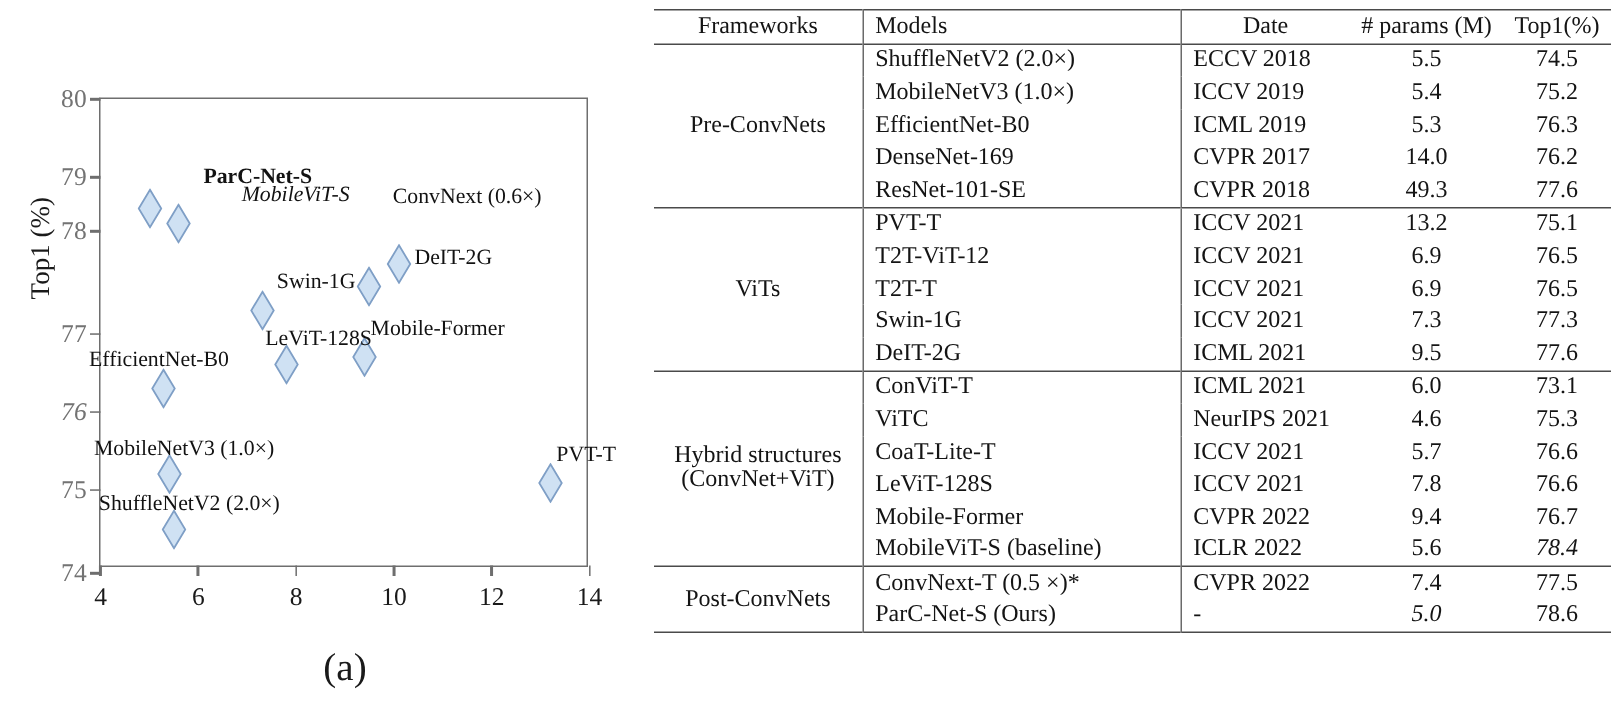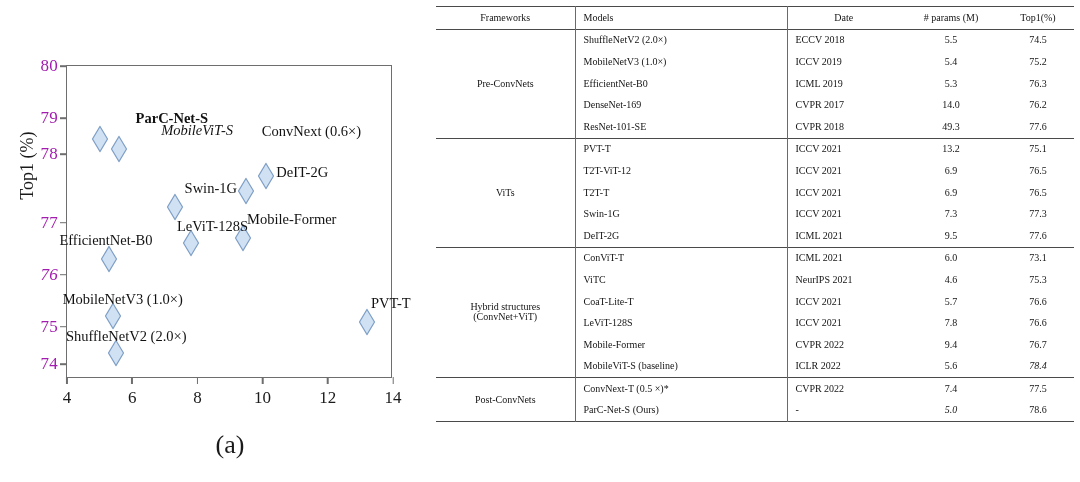--- a/index.html
+++ b/index.html
@@ -44,21 +44,21 @@
 
   
   .y-tick {
     position: absolute;
     right: 100%;
     transform: translateY(-50%);
     white-space: nowrap;
     font-size: 17px;
     letter-spacing: 0.2px;
     padding-right: 9px;
-    color: #a21caf;
+    color: #737373;
   }
   .y-tick::after {
     content: "";
     position: absolute;
     right: 0px;
     top: 50%;
     width: 7px;
     height: 1.6px;
     background: #6e6e6e;
     transform: translateY(-50%);
@@ -136,21 +136,21 @@
   
   #panel-b {
     position: absolute;
     left: 436px;
     top: 6px;
     width: 638px;
   }
   table.perf-table {
     border-collapse: collapse;
     width: 638px;
-    font-size: 10px;
+    font-size: 16px;
     table-layout: fixed;
   }
   table.perf-table td, table.perf-table th {
     padding: 0;
     font-weight: normal;
     line-height: 1;
     height: 21.6px;
     vertical-align: middle;
   }
   
@@ -178,21 +178,21 @@
 </style>
 </head>
 <body>
 
 <div id="figure-root">
 
   <div id="panel-a">
 
     <div id="chart-frame">
       <div id="y-ticks-layer">
-          <div class="y-tick" style="top: 298px;">74</div>
+          <div class="y-tick" style="top: 316px;">74</div>
           <div class="y-tick" style="top: 260.833px;">75</div>
           <div class="y-tick" style="top: 208.667px; font-style: italic;">76</div>
           <div class="y-tick" style="top: 156.5px;">77</div>
           <div class="y-tick" style="top: 88px; text-align: right;">78</div>
           <div class="y-tick" style="top: 52.1667px;">79</div>
           <div class="y-tick" style="top: 0px;">80</div>
         </div>
       <div id="x-ticks-layer">
           <div class="x-tick" style="left: 0px;">4</div>
           <div class="x-tick" style="left: 65.2px;">6</div>

